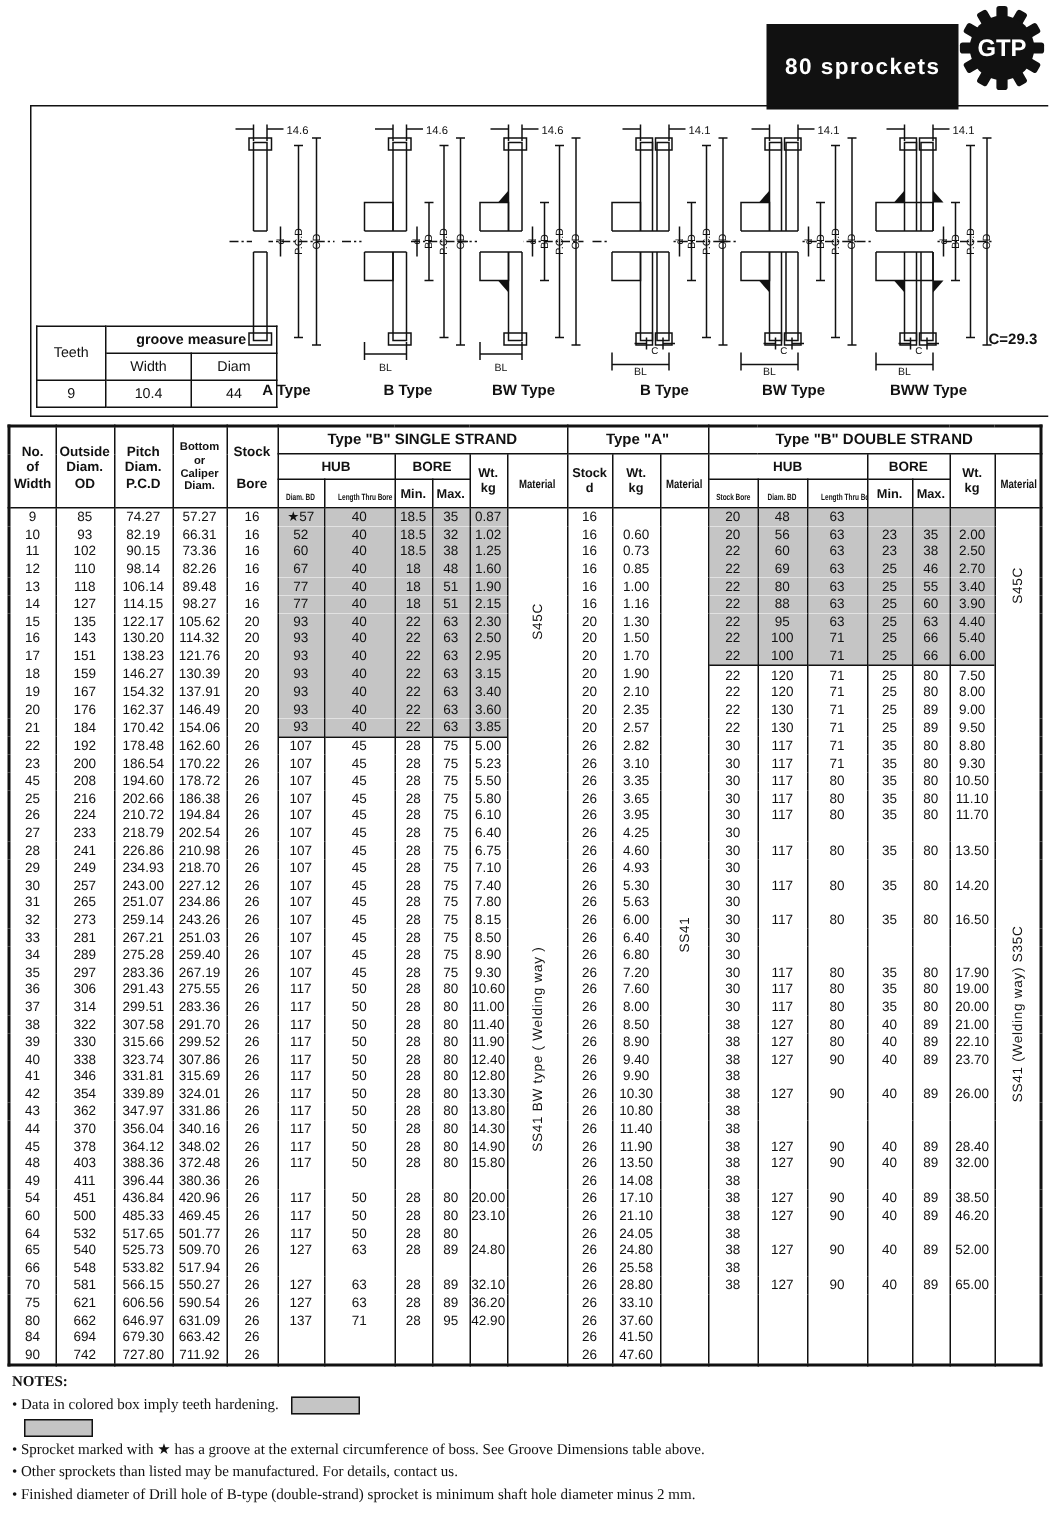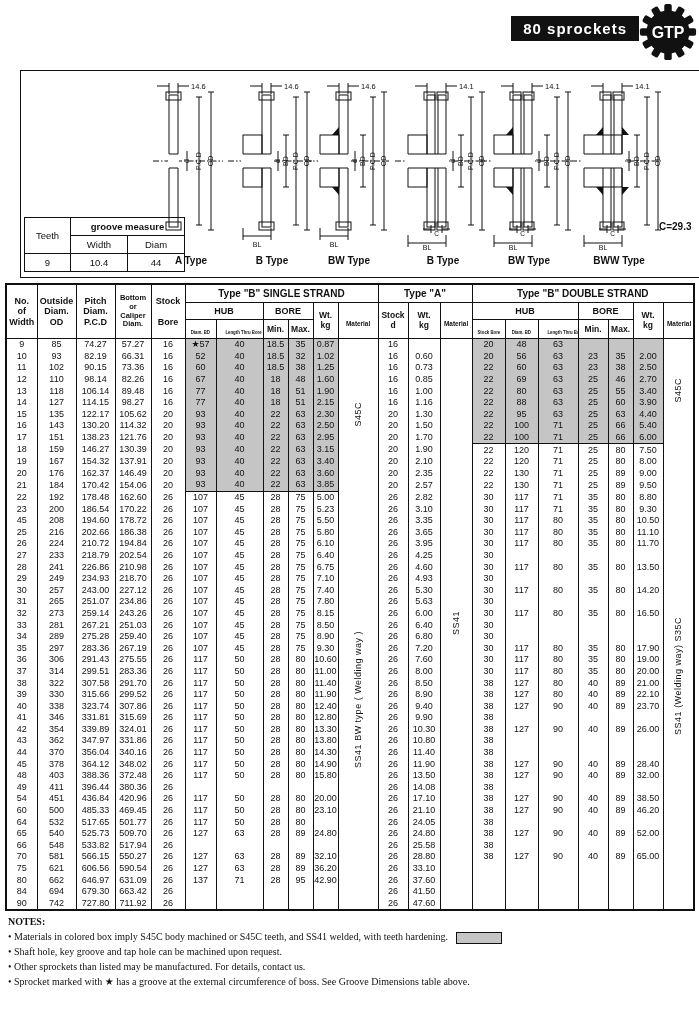--- a/index.html
+++ b/index.html
@@ -1,20 +1,20 @@
 <!DOCTYPE html>
 <html><head>
 <meta charset="utf-8">
 <style>
   html,body{margin:0;padding:0;background:#fff;}
   .page{position:relative;width:699px;height:1023px;background:#fff;
         font-family:"Liberation Sans",sans-serif;color:#111;overflow:hidden;}
   
   .badge{position:absolute;top:16px;right:60px;background:#111;color:#fff;
-         font-weight:bold;font-size:15px;padding:4px 12px;letter-spacing:1px;}
+         font-weight:bold;font-size:15px;padding:20px 12px;letter-spacing:1px;}
   .logo{position:absolute;top:3px;right:2px;width:58px;height:58px;}
   
   .panel{position:absolute;left:20px;top:70px;width:687px;height:206px;border:1px solid #111;}
   .diagram{position:absolute;top:4px;}
   .diagram svg{display:block;}
   .diagram svg text{font-family:"Liberation Sans",sans-serif;fill:#111;}
   .dcap{position:absolute;font-size:10px;font-weight:bold;text-align:center;width:100%;top:180px;}
   .cnote{position:absolute;left:638px;top:150px;font-size:10px;font-weight:bold;}
   .groove{position:absolute;left:3px;top:146px;border-collapse:collapse;}
   .groove td,.groove th{border:1px solid #111;font-size:9.5px;text-align:center;
@@ -1405,19 +1405,20 @@
           <td class="c14"></td>
           <td class="c15"></td>
           <td class="c16"></td>
           <td class="c17"></td>
         </tr>
       </tbody>
   </table>
 
   <div class="notes">
     <div class="notes-h">NOTES:</div>
-    <div class="note"><span>• Materials in colored box imply S45C body machined or S45C teeth, and SS41 welded, with teeth hardening.</span><span class="swatch"></span></div>
-    <div class="note"><span>• Shaft hole, key groove and tap hole can be machined upon request.</span></div>
+    <div class="note"><span>• Data in colored box imply teeth hardening.</span><span class="swatch"></span></div>
+    <div class="note"><span class="swatch"></span></div>
+    <div class="note"><span>• Sprocket marked with ★ has a groove at the external circumference of boss. See Groove Dimensions table above.</span></div>
     <div class="note"><span>• Other sprockets than listed may be manufactured. For details, contact us.</span></div>
-    <div class="note"><span>• Sprocket marked with ★ has a groove at the external circumference of boss. See Groove Dimensions table above.</span></div>
+    <div class="note"><span>• Finished diameter of Drill hole of B-type (double-strand) sprocket is minimum shaft hole diameter minus 2 mm.</span></div>
   </div>
 
 </div>
 
 </body></html>

